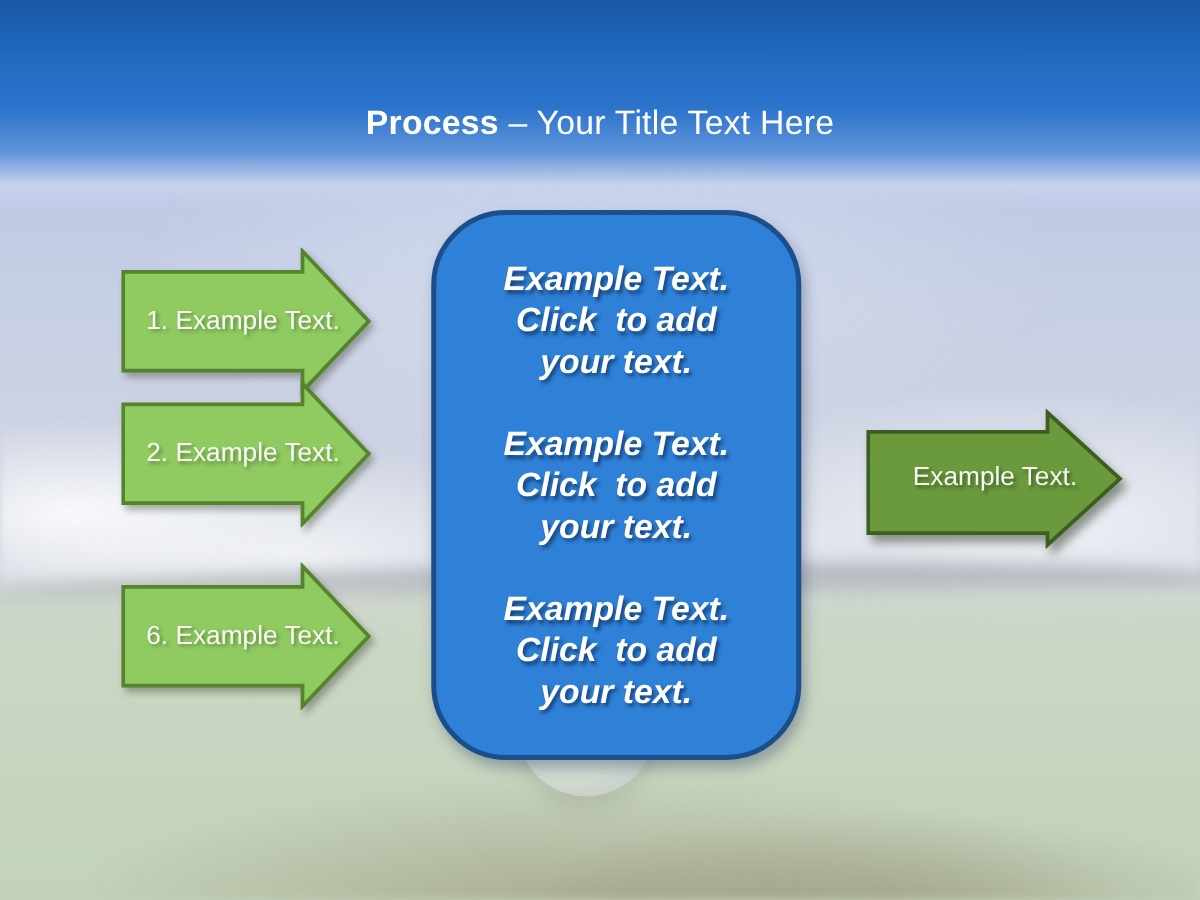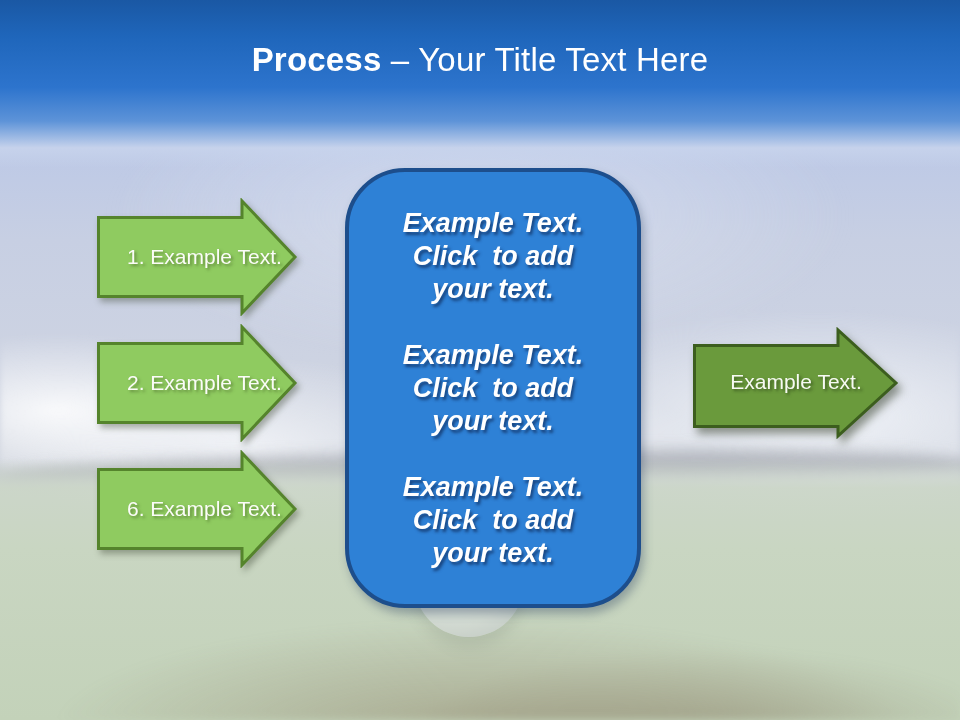--- a/index.html
+++ b/index.html
@@ -47,37 +47,37 @@
   }
   
   .header{
     position:absolute;left:0;top:0;width:100%;height:168px;z-index:4;
     background:linear-gradient(180deg,
       var(--header_blue_top) 0%,#1f66bb 22%,
       var(--header_blue_mid) 52%,#5d93d8 72%,
       rgba(199,211,236,.92) 88%,rgba(199,211,236,0) 100%);
   }
   .title{
-    margin:0;padding-top:40px;text-align:center;
-    font-size:33px;line-height:40px;font-weight:400;color:var(--title_text);
+    margin:0;padding-top:78px;text-align:center;
+    font-size:27px;line-height:40px;font-weight:400;color:var(--title_text);
     letter-spacing:.2px;
   }
   .title .t-bold{font-weight:700;}
   
   .arrow-left{position:absolute;left:97px;width:201px;height:118px;z-index:3;}
   .arrow-left svg{position:absolute;inset:0;filter:drop-shadow(3px 4px 3px rgba(55,65,45,.4));}
   .arrow-left polygon{fill:var(--arrow_green);stroke:var(--arrow_green_border);stroke-width:3;stroke-linejoin:miter;}
   .arrow-label{
     position:absolute;left:0;top:0;bottom:0;right:56px;
     display:flex;align-items:center;justify-content:flex-start;
-    padding-left:30px;
+    padding-left:20px;
     font-size:21px;color:#fbfcf8;white-space:pre;
     text-shadow:2px 2px 3px rgba(75,105,45,.65);
   }
-  .a1{top:198px;} .a2{top:324px;} .a3{top:450px;}
+  .a1{top:198px;} .a2{top:304px;} .a3{top:450px;}
   
   .center-box{
     position:absolute;left:345px;top:168px;width:296px;height:440px;z-index:3;
     box-sizing:border-box;
     background:var(--panel_blue);
     border:4px solid var(--panel_blue_border);
     border-radius:60px;
     box-shadow:3px 6px 10px rgba(50,70,100,.38);
     display:flex;flex-direction:column;justify-content:center;align-items:center;
     row-gap:33px;

